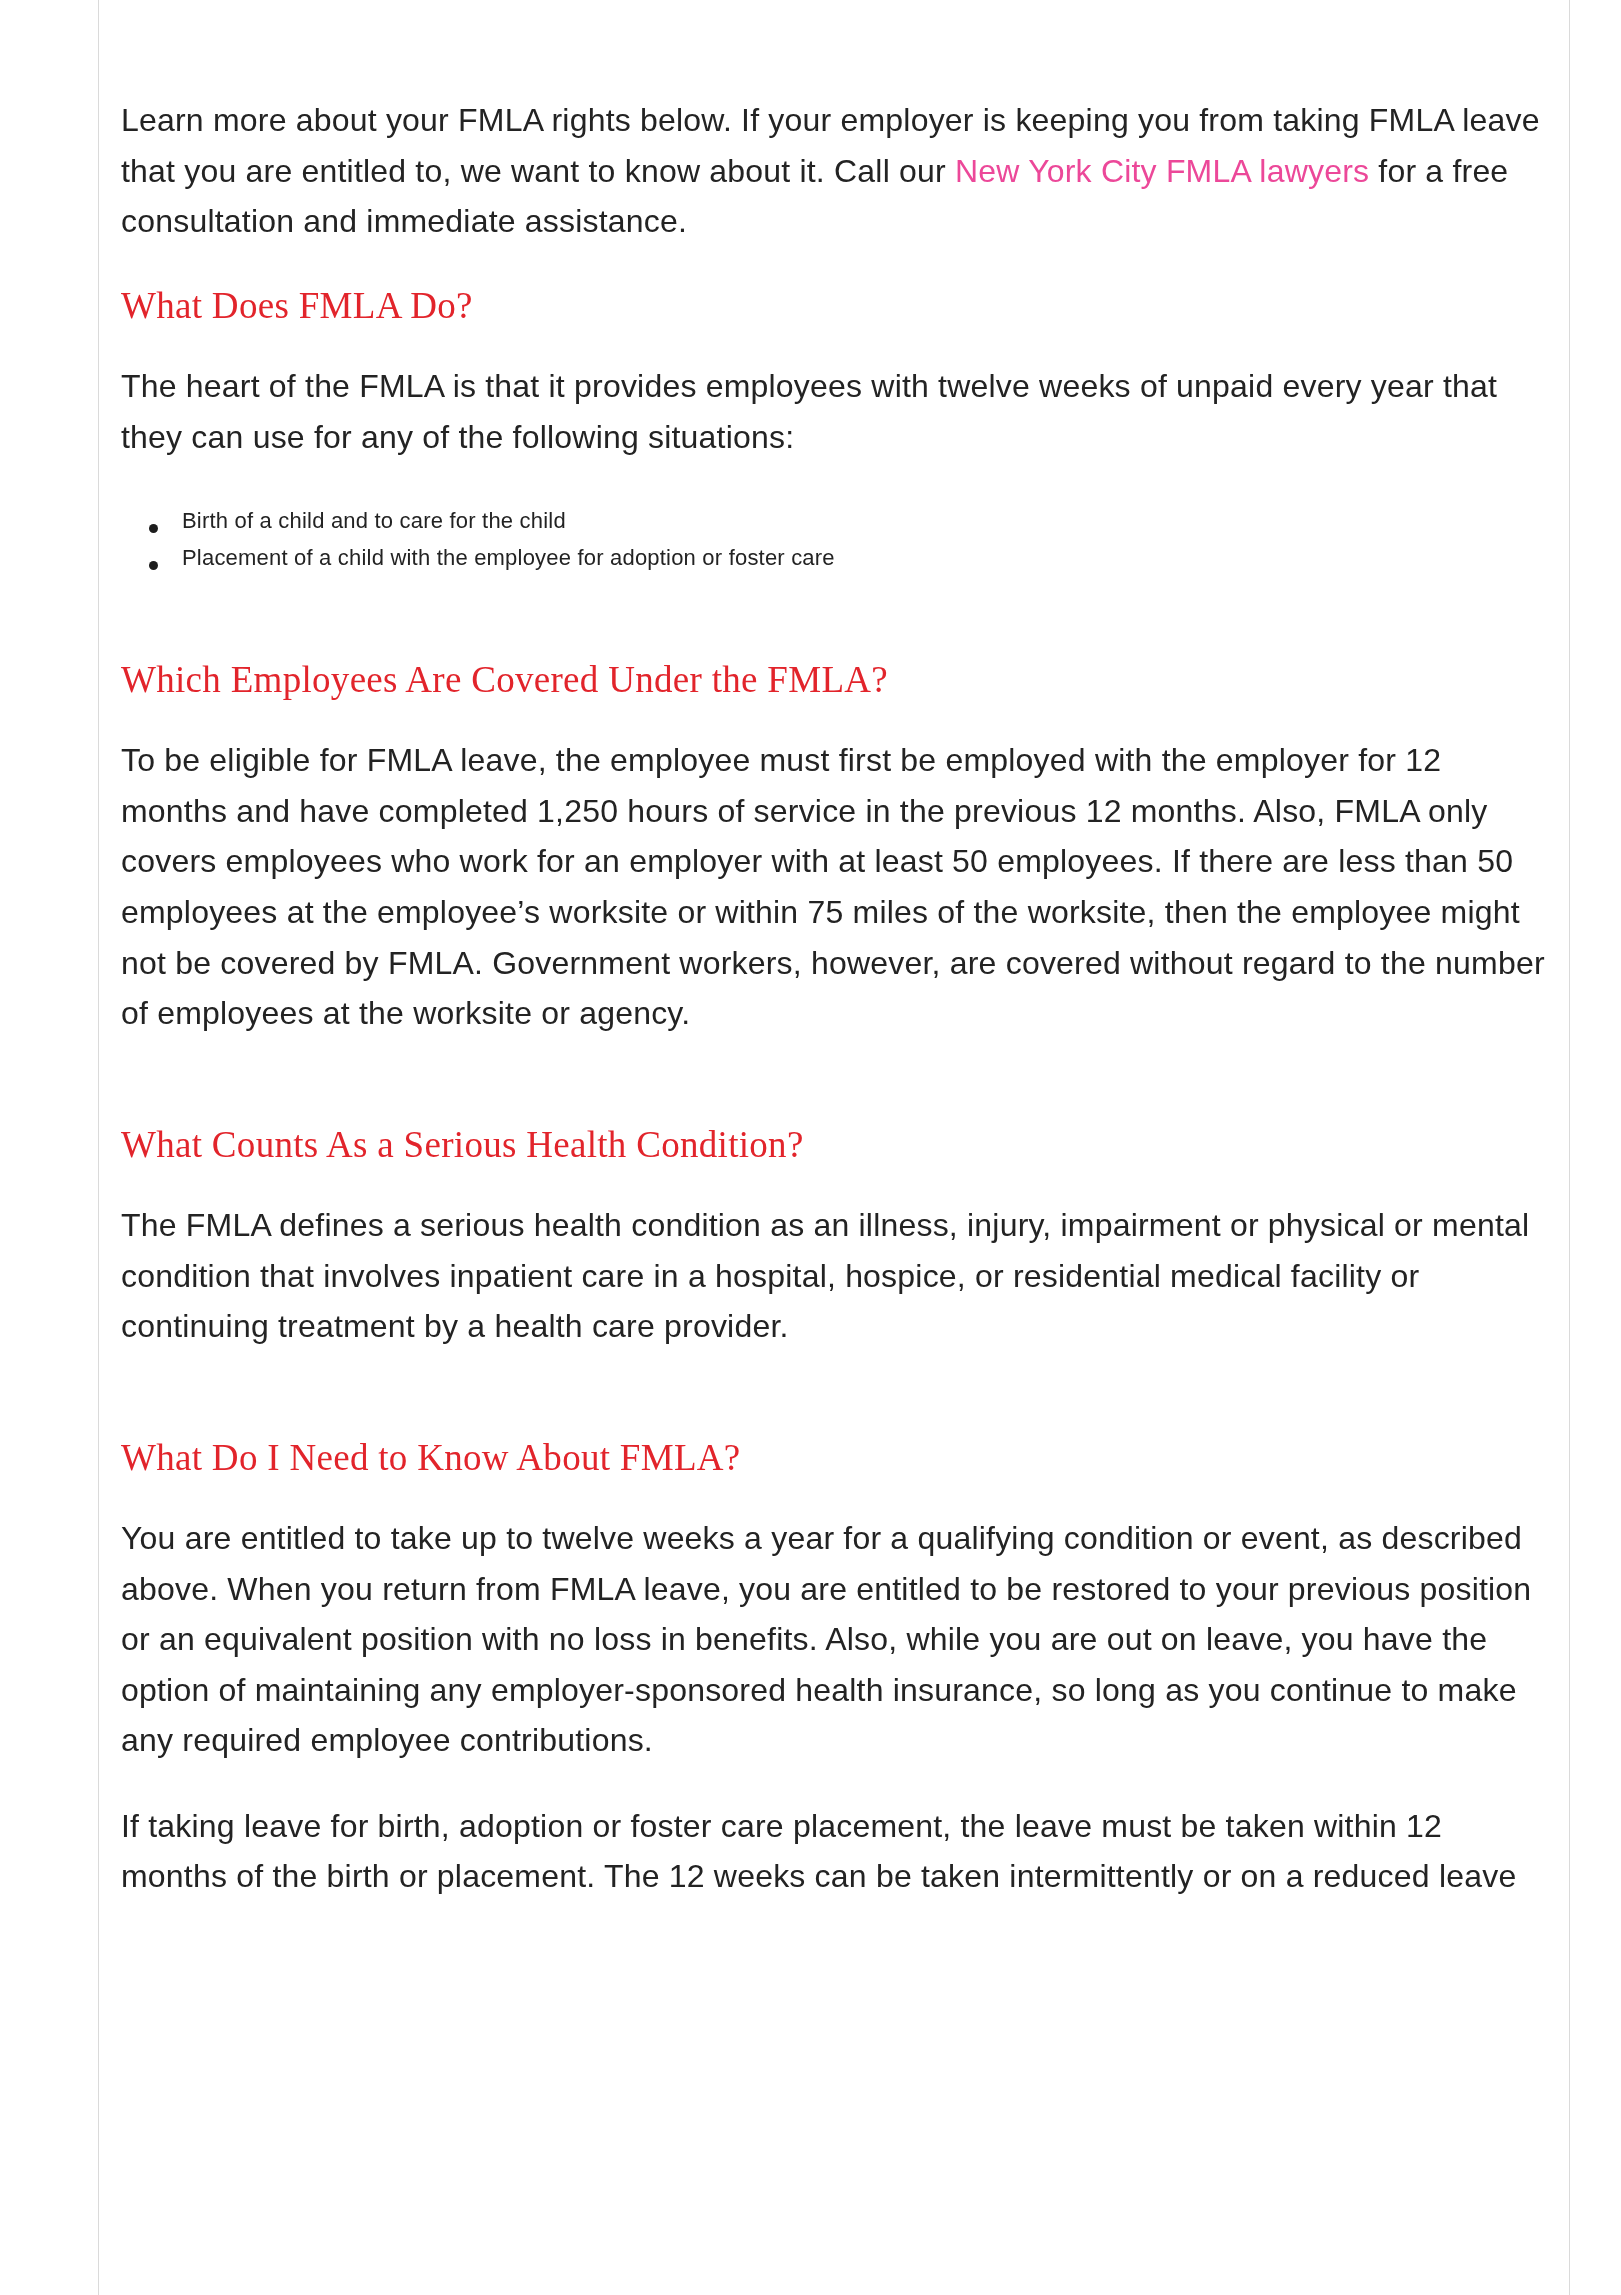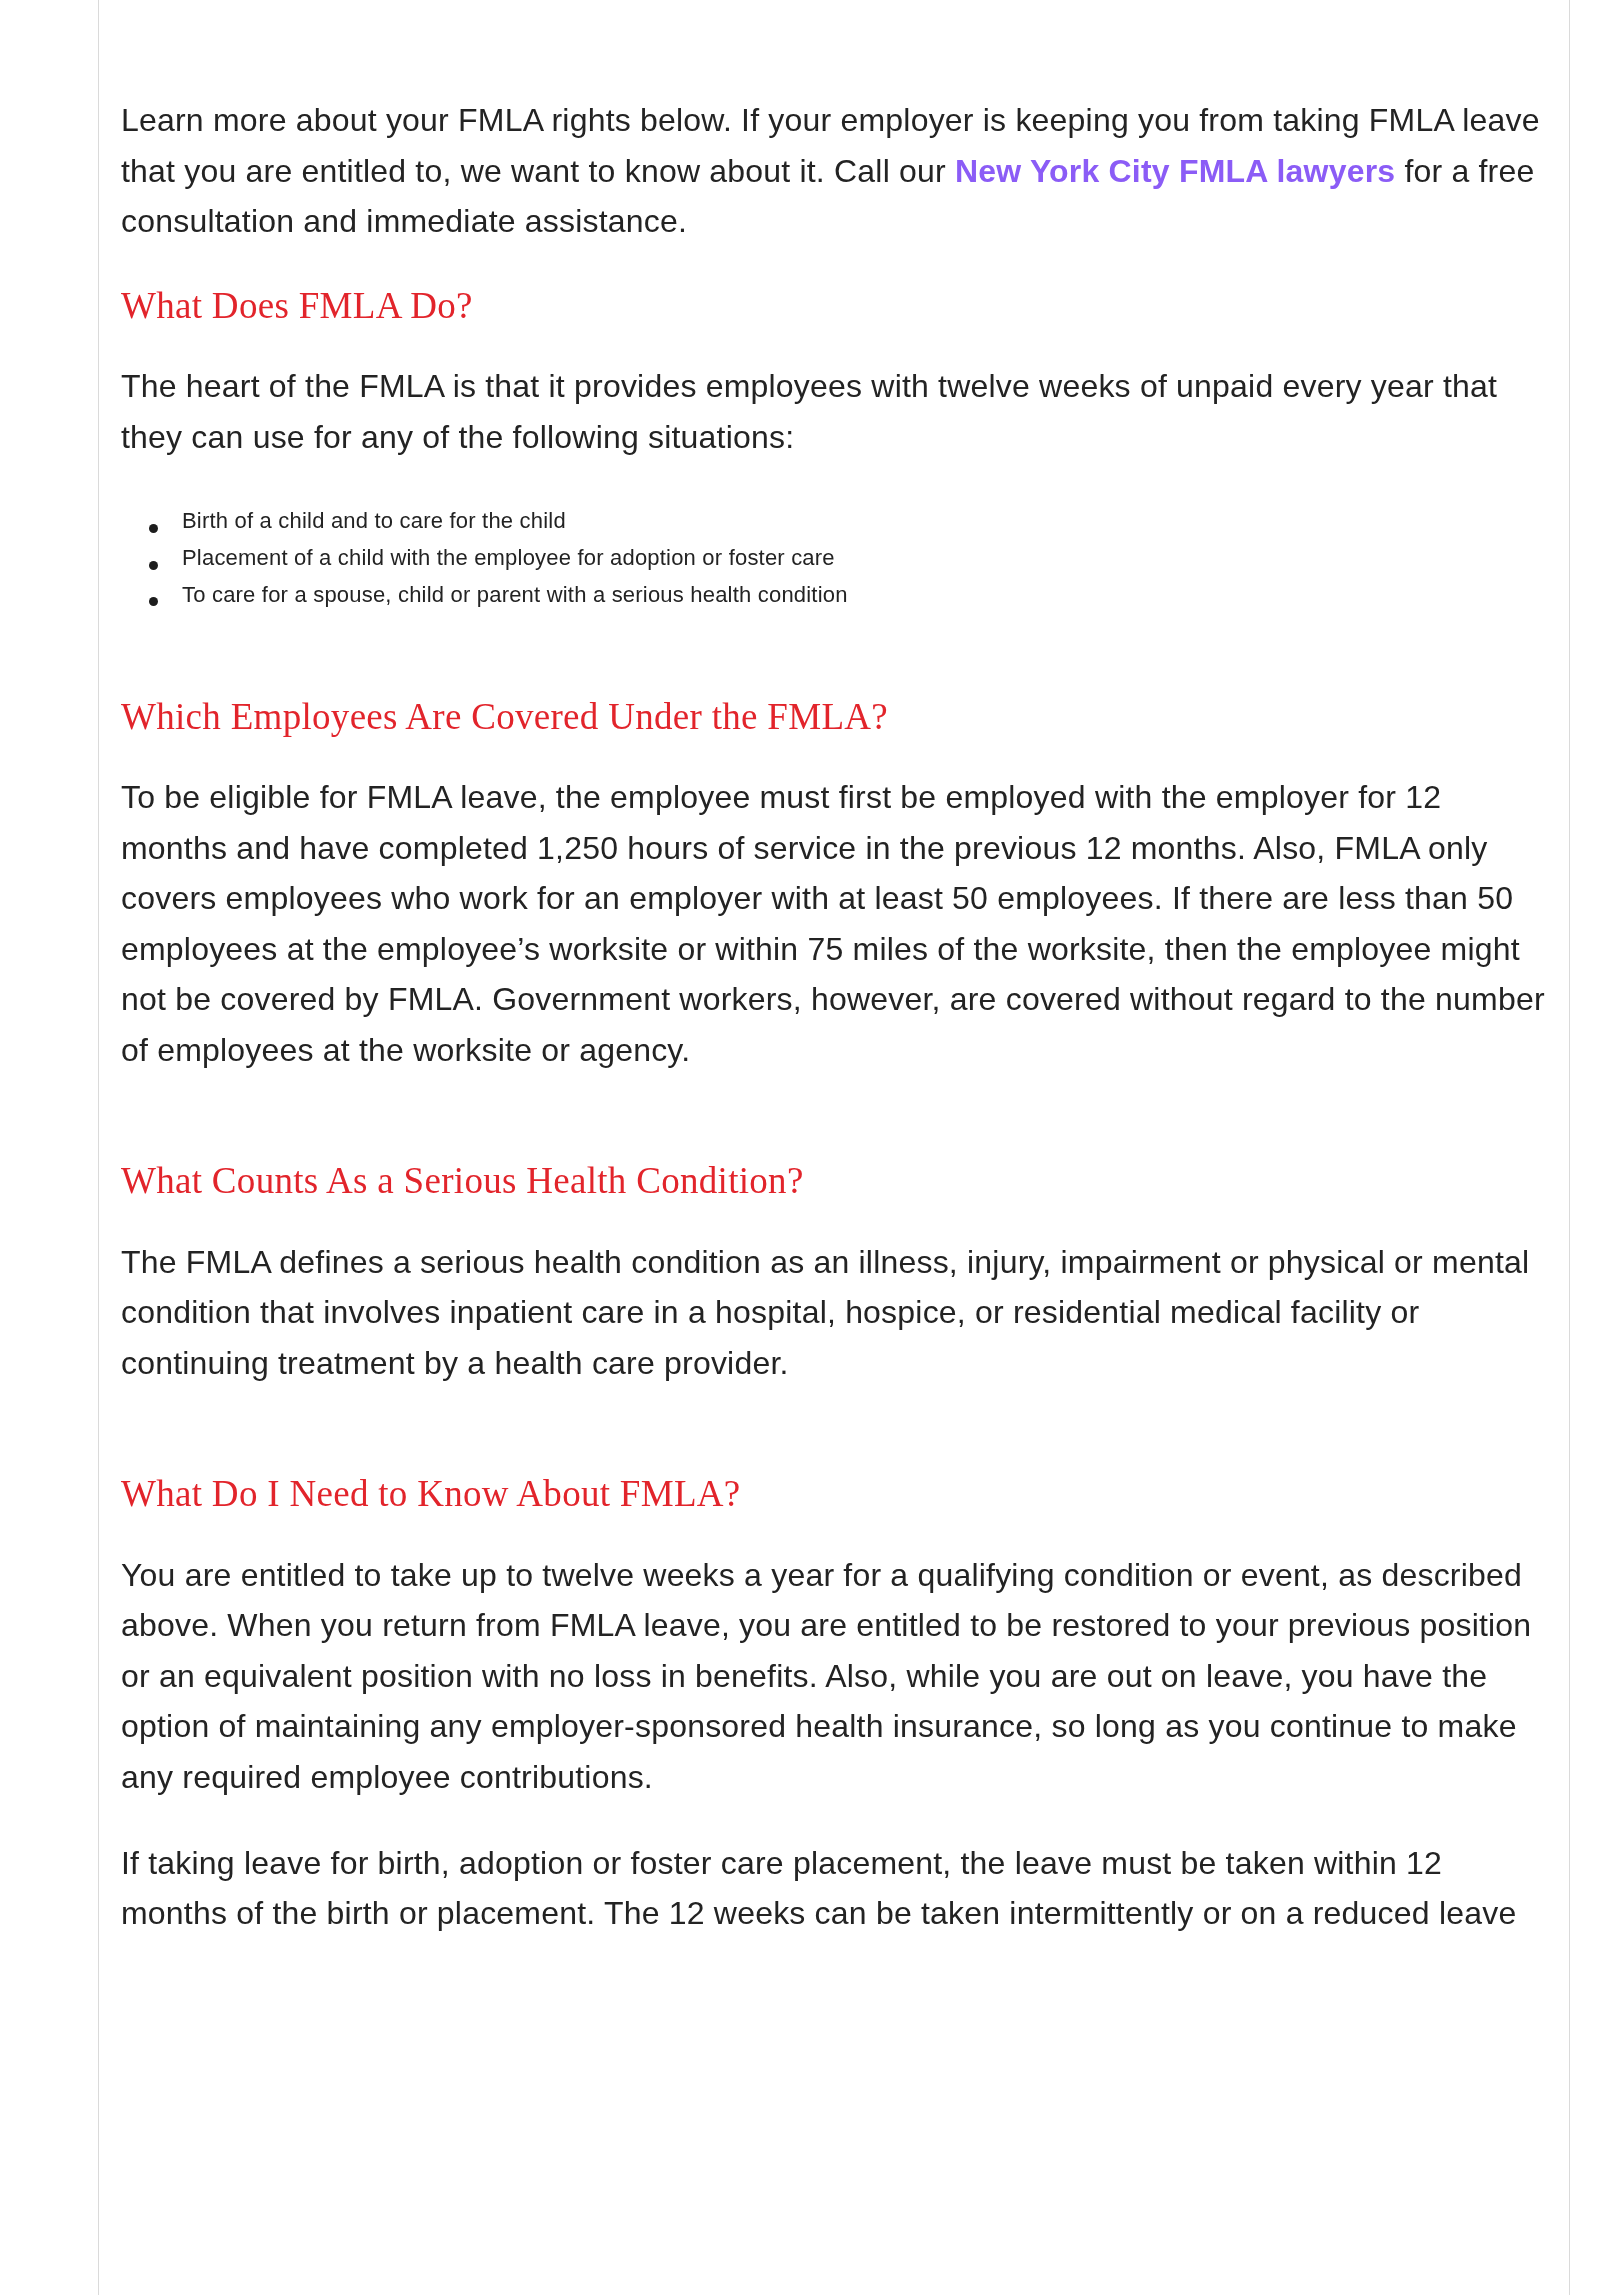--- a/index.html
+++ b/index.html
@@ -30,22 +30,22 @@
   }
   p.body-text {
     margin: 0 0 35px 0;
     font-size: 32px;
     line-height: 1.58;
     letter-spacing: 0.2px;
     color: #232323;
     text-align: left;
   }
   .inline-link {
-    font-weight: 700;
-    color: #8b5cf6;
+    font-weight: 400;
+    color: #ec4899;
     text-decoration: none;
     cursor: pointer;
     margin-top: 48px;
   }
   h2.section-heading {
     margin: 84px 0 33px 0;
     font-family: "Liberation Serif", serif;
     font-weight: 400;
     font-size: 37px;
     line-height: 1.2;
@@ -89,21 +89,20 @@
 
       <p class="body-text"><span>Learn more about your FMLA rights below. If your employer is keeping you from taking FMLA leave that you are entitled to, we want to know about it. Call our </span><a class="inline-link">New York City FMLA lawyers</a><span> for a free consultation and immediate assistance.</span></p>
 
       <h2 class="section-heading">What Does FMLA Do?</h2>
 
       <p class="body-text">The heart of the FMLA is that it provides employees with twelve weeks of unpaid every year that they can use for any of the following situations:</p>
 
       <ul class="bullet-list">
         <li>Birth of a child and to care for the child</li>
         <li>Placement of a child with the employee for adoption or foster care</li>
-        <li>To care for a spouse, child or parent with a serious health condition</li>
       </ul>
 
       <h2 class="section-heading">Which Employees Are Covered Under the FMLA?</h2>
 
       <p class="body-text">To be eligible for FMLA leave, the employee must first be employed with the employer for 12 months and have completed 1,250 hours of service in the previous 12 months. Also, FMLA only covers employees who work for an employer with at least 50 employees. If there are less than 50 employees at the employee’s worksite or within 75 miles of the worksite, then the employee might not be covered by FMLA. Government workers, however, are covered without regard to the number of employees at the worksite or agency.</p>
 
       <h2 class="section-heading">What Counts As a Serious Health Condition?</h2>
 
       <p class="body-text">The FMLA defines a serious health condition as an illness, injury, impairment or physical or mental condition that involves inpatient care in a hospital, hospice, or residential medical facility or continuing treatment by a health care provider.</p>
 

